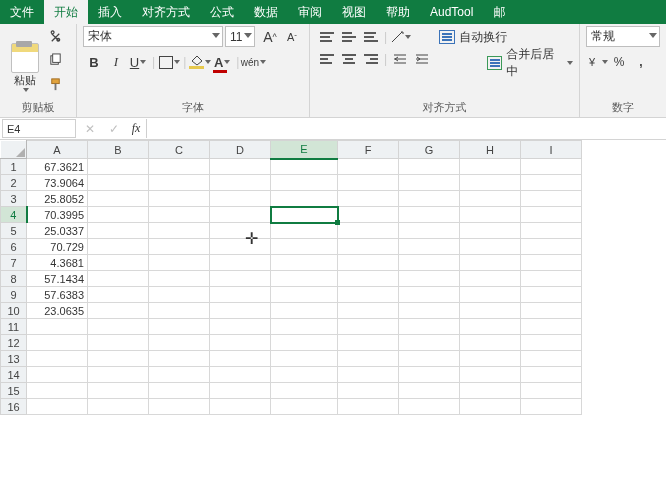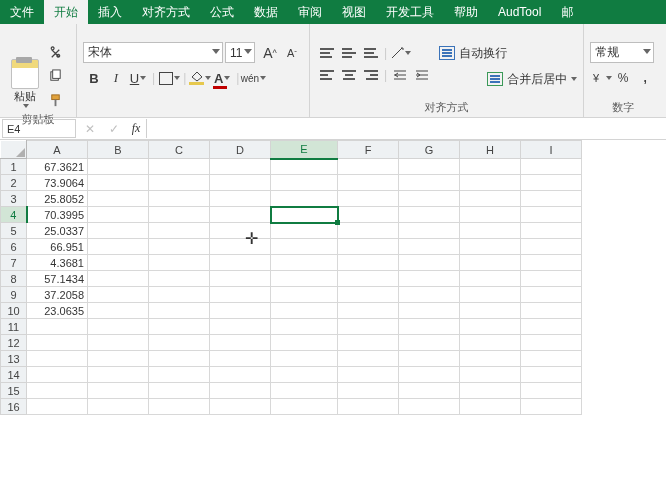--- a/index.html
+++ b/index.html
@@ -3,21 +3,21 @@
 <meta charset="utf-8">
 <style>
   * { box-sizing: border-box; margin: 0; padding: 0; font-family: "Microsoft YaHei", Arial, sans-serif; }
   body { width: 666px; height: 500px; background: #fff; overflow: hidden; font-size: 12px; color: #353535; }
   
   .tabs { display: flex; align-items: stretch; height: 24px; background: #107c41; color: #fff; font-size: 12px; }
   .tabs .tab { padding: 0 10px; line-height: 24px; cursor: pointer; white-space: nowrap; }
   .tabs .tab.active { background: #f2f2f2; color: #107c41; font-weight: 500; }
   
   .ribbon { background: #f2f2f2; border-bottom: 1px solid #d4d4d4; height: 94px; display: flex; }
-  .group { border-right: 1px solid #d4d4d4; padding: 18px 6px 0 6px; display: flex; flex-direction: column; justify-content: space-between; height: 100%; }
+  .group { border-right: 1px solid #d4d4d4; padding: 2px 6px 0 6px; display: flex; flex-direction: column; justify-content: space-between; height: 100%; }
   .group-title { text-align: center; font-size: 11px; color: #5a5a5a; padding-bottom: 2px; }
   .group-body { flex: 1; display: flex; align-items: flex-start; }
   .col { display: flex; flex-direction: column; justify-content: space-around; height: 70px; margin-right: 4px; }
   .big-btn { display: flex; flex-direction: column; align-items: center; width: 38px; height: 66px; justify-content: flex-end; cursor: pointer; }
   .big-btn span { font-size: 11px; }
   
   .paste-ico { width: 28px; height: 30px; border: 1px solid #c0c0c0; background: linear-gradient(to bottom,#f0d97c 0 8px,#fff 8px); border-radius: 2px; position: relative; }
   .paste-ico::before { content:""; position:absolute; left:4px; top:-3px; width:16px; height:6px; background:#a8a8a8; border-radius:1px;}
   .mini { width: 18px; height: 18px; margin: 2px 2px; cursor: pointer; display:flex; align-items:center; justify-content:center; }
   .mini svg { width:15px; height:15px; }
@@ -39,21 +39,21 @@
   
   .align-rows { display:flex; flex-direction:column;}
   .align-row { display:flex; height:22px; align-items:center;}
   .align-ico span { display:block; background:#5a5a5a; height:2px;}
   .align-ico { width:14px; display:flex; flex-direction:column; gap:2px; }
   .second-col { margin-left:6px;}
   .wrap-btn, .merge-btn { display:flex; align-items:center; height:22px; cursor:pointer;}
   .wrap-ico { width:16px; height:14px; border:1px solid #3b73b9; margin-right:4px; position:relative;}
   .wrap-ico::after{content:"";position:absolute; left:2px; top:2px; width:10px; height:2px; background:#3b73b9; box-shadow:0 3px 0 #3b73b9, 0 6px 0 #3b73b9;}
   
-  .num-combo { width:64px;}
+  .num-combo { width:74px;}
   .num-row2 { display:flex; margin-top:4px;}
   .num-row2 .icon-btn { font-size:12px;}
   
   .nbar { display:flex; align-items:center; height:22px; border-bottom:1px solid #d4d4d4; background:#fff;}
   .name-box { width:74px; border:1px solid #cfcfcf; height:19px; padding:0 4px; font-size:11px; font-family:Arial; display:flex; align-items:center; margin:0 2px; cursor:text;}
   .name-box .caret { margin-left:auto;}
   .fx-btn { width:20px; cursor:pointer; display:flex; justify-content:center; font-style:italic; font-family:Georgia; font-size:12px;}
   .formula-bar { flex:1; border-left:1px solid #cfcfcf; height:19px; cursor:text;}
   
   .sheet { position:relative; overflow:hidden; height:360px;}
@@ -74,21 +74,20 @@
 
 <div class="tabs">
     <div class="tab">文件</div>
     <div class="tab active">开始</div>
     <div class="tab">插入</div>
     <div class="tab">对齐方式</div>
     <div class="tab">公式</div>
     <div class="tab">数据</div>
     <div class="tab">审阅</div>
     <div class="tab">视图</div>
-    <div class="tab">开发工具</div>
     <div class="tab">帮助</div>
     <div class="tab">AudTool</div>
     <div class="tab">邮</div>
   </div>
 
 <div class="ribbon">
 
   <div class="group">
     <div class="group-body">
       <div class="big-btn">
@@ -161,20 +160,21 @@
             <span class="caret-sm"></span>
           </div>
         <div class="icon-btn fontcolor">A<span class="caret-sm"></span></div>
         <span style="color:#ccc;margin:0 3px">|</span>
         <div class="icon-btn" style="font-size:10px">
             <span>wén</span>
             <span class="caret-sm"></span>
           </div>
       </div>
     </div>
+    <div class="group-title">字体</div>
   </div>
 
   <div class="group">
     <div class="group-body">
       <div class="align-rows">
         <div class="align-row">
           <div class="icon-btn">
               <div class="align-ico">
                 <span style="width:14px"></span>
                 <span style="width:10px"></span>
@@ -359,21 +359,21 @@
           <td></td>
           <td></td>
           <td style="width: 67px;"></td>
           <td></td>
           <td></td>
           <td></td>
           <td></td>
         </tr>
         <tr>
           <th class="rowh">6</th>
-          <td>66.951</td>
+          <td>70.729</td>
           <td></td>
           <td></td>
           <td></td>
           <td style="width: 67px;"></td>
           <td></td>
           <td></td>
           <td></td>
           <td></td>
         </tr>
         <tr>
@@ -395,21 +395,21 @@
           <td></td>
           <td></td>
           <td style="width: 67px;"></td>
           <td></td>
           <td></td>
           <td></td>
           <td></td>
         </tr>
         <tr>
           <th class="rowh">9</th>
-          <td>37.2058</td>
+          <td>57.6383</td>
           <td></td>
           <td></td>
           <td></td>
           <td style="width: 67px;"></td>
           <td></td>
           <td></td>
           <td></td>
           <td></td>
         </tr>
         <tr>

